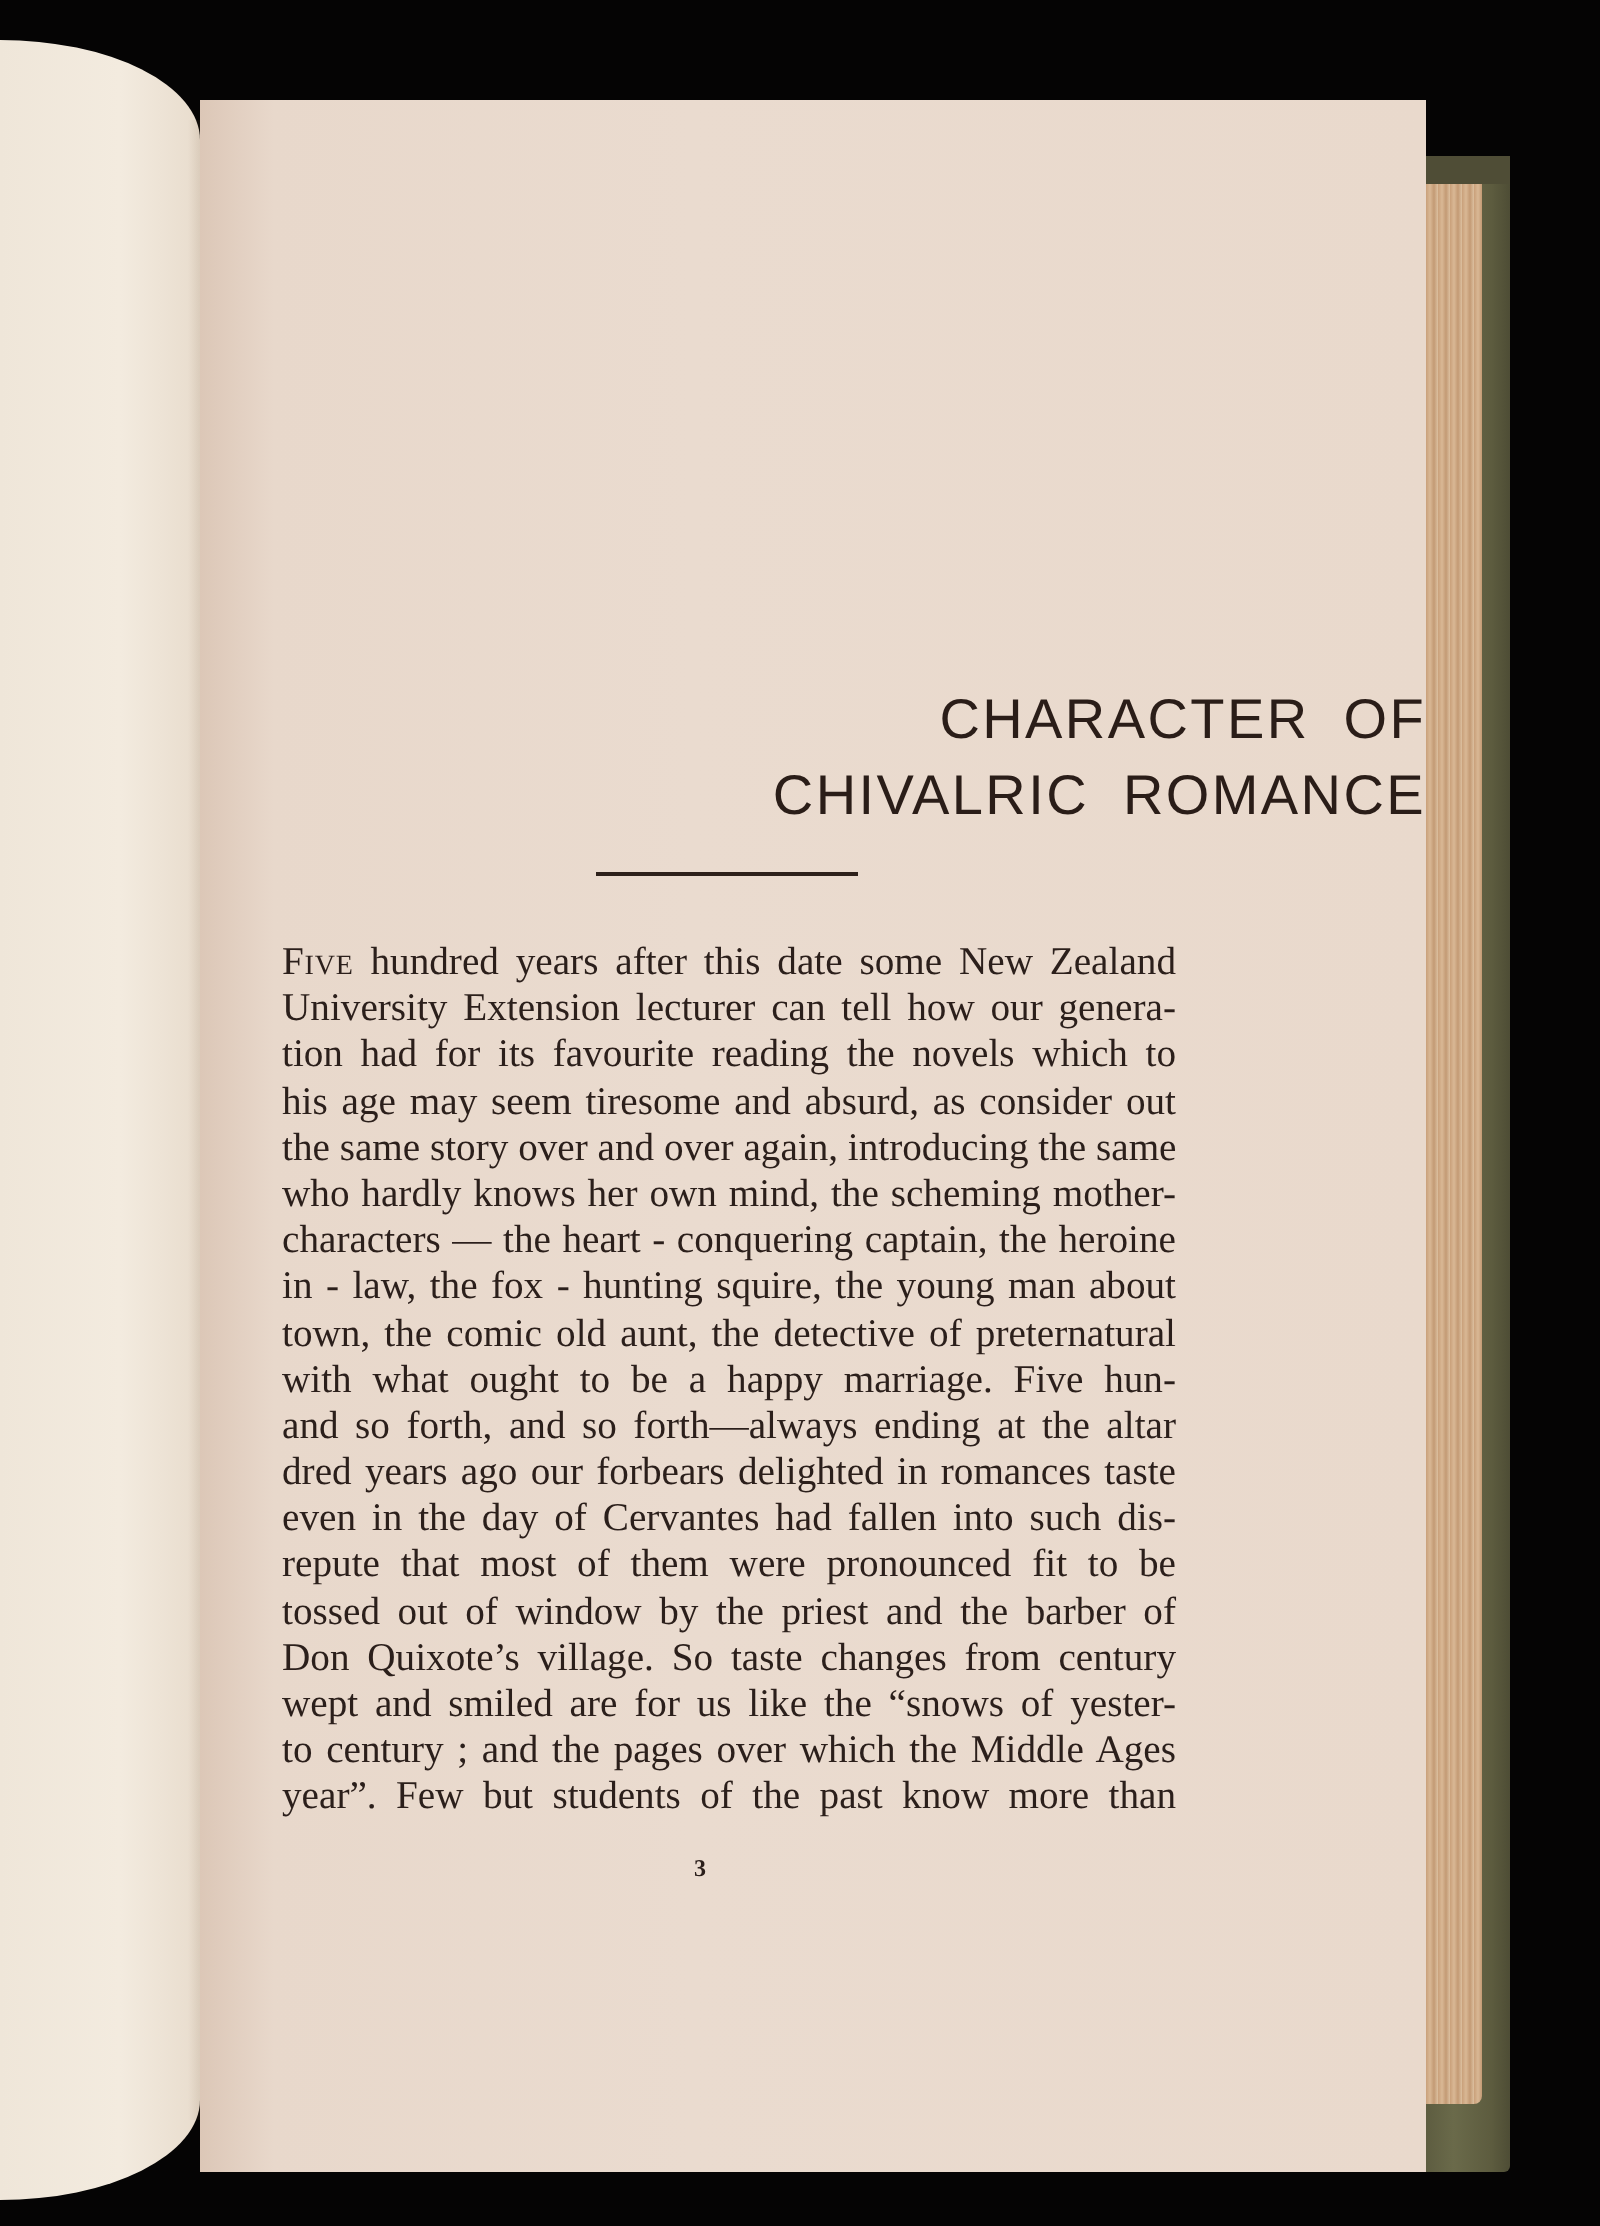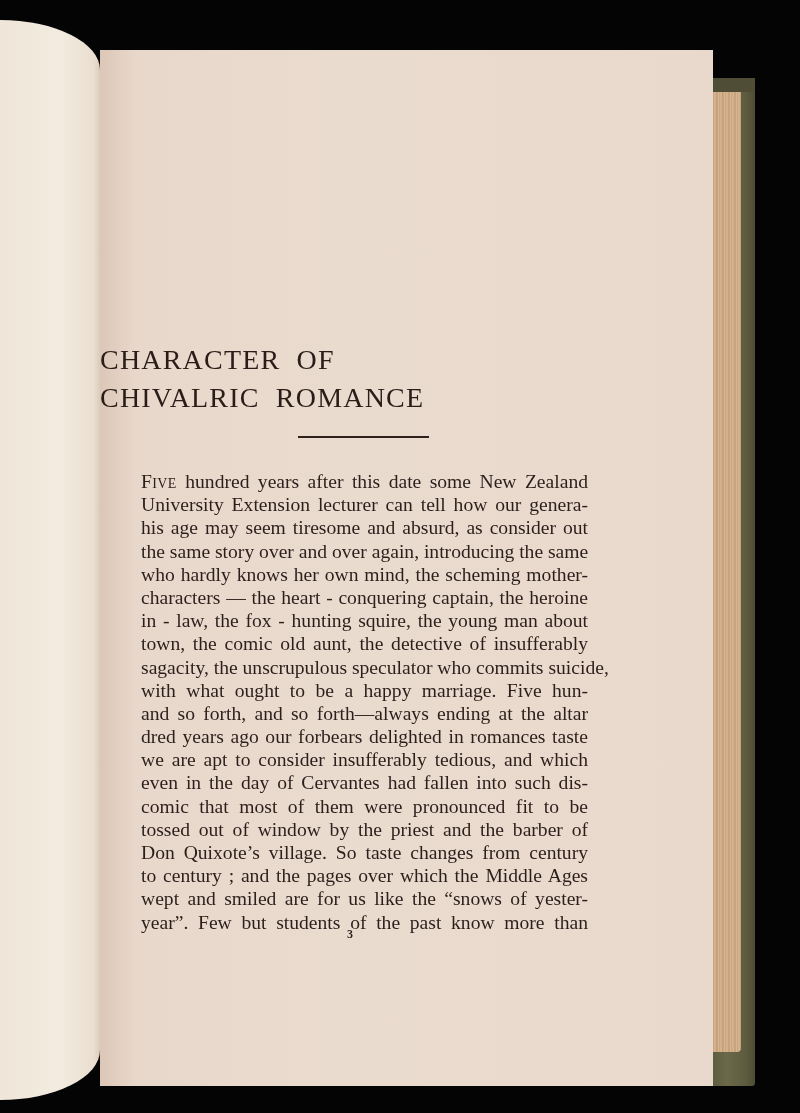--- a/index.html
+++ b/index.html
@@ -72,22 +72,22 @@
       width: 6px;
       height: 1000px;
       background: linear-gradient(90deg, rgba(0,0,0,0) 0%, rgba(120,90,60,0.12) 100%);
     }
 
     .chapter-title {
       position: absolute;
       left: 100px;
       width: 613px;
       top: 341px;
-      text-align: left;
-      font-family: Liberation Serif, serif;
+      text-align: right;
+      font-family: Liberation Sans, sans-serif;
       color: #2a1d18;
       font-size: 28px;
       line-height: 38px;
       letter-spacing: 1.2px;
     }
     .chapter-title .line {
       display: block;
       word-spacing: 8px;
     }
     .title-rule {
@@ -145,34 +145,33 @@
 
   <div class="chapter-title">
     <span class="line">CHARACTER OF</span>
     <span class="line">CHIVALRIC ROMANCE</span>
   </div>
   <div class="title-rule"></div>
 
   <div class="body-text">
     <span class="ln"><span class="smallcaps">Five</span><span> hundred years after this date some New Zealand</span></span>
     <span class="ln">University Extension lecturer can tell how our genera-</span>
+    <span class="ln">tion had for its favourite reading the novels which to</span>
     <span class="ln">his age may seem tiresome and absurd, as consider out</span>
     <span class="ln">the same story over and over again, introducing the same</span>
     <span class="ln">who hardly knows her own mind, the scheming mother-</span>
     <span class="ln">characters — the heart - conquering captain, the heroine</span>
     <span class="ln">in - law, the fox - hunting squire, the young man about</span>
-    <span class="ln">town, the comic old aunt, the detective of insufferably</span>
-    <span class="ln">sagacity, the unscrupulous speculator who commits suicide,</span>
+    <span class="ln">town, the comic old aunt, the detective of preternatural</span>
     <span class="ln">with what ought to be a happy marriage.  Five hun-</span>
     <span class="ln">and so forth, and so forth—always ending at the altar</span>
     <span class="ln">dred years ago our forbears delighted in romances taste</span>
-    <span class="ln">we are apt to consider insufferably tedious, and which</span>
     <span class="ln">even in the day of Cervantes had fallen into such dis-</span>
-    <span class="ln">comic that most of them were pronounced fit to be</span>
+    <span class="ln">repute that most of them were pronounced fit to be</span>
     <span class="ln">tossed out of window by the priest and the barber of</span>
     <span class="ln">Don Quixote’s village.  So taste changes from century</span>
+    <span class="ln">wept and smiled are for us like the “snows of yester-</span>
     <span class="ln">to century ; and the pages over which the Middle Ages</span>
-    <span class="ln">wept and smiled are for us like the “snows of yester-</span>
     <span class="ln">year”.  Few but students of the past know more than</span>
   </div>
 
   <div class="page-number">3</div>
 </div>
 
 </body></html>

